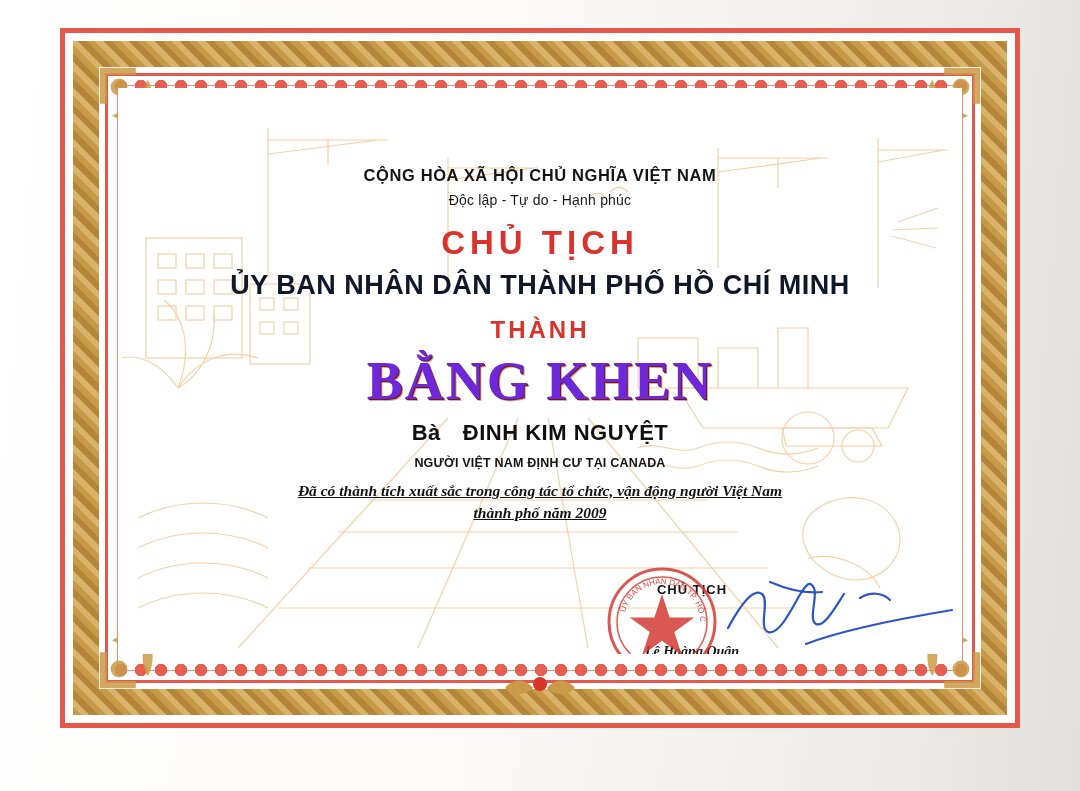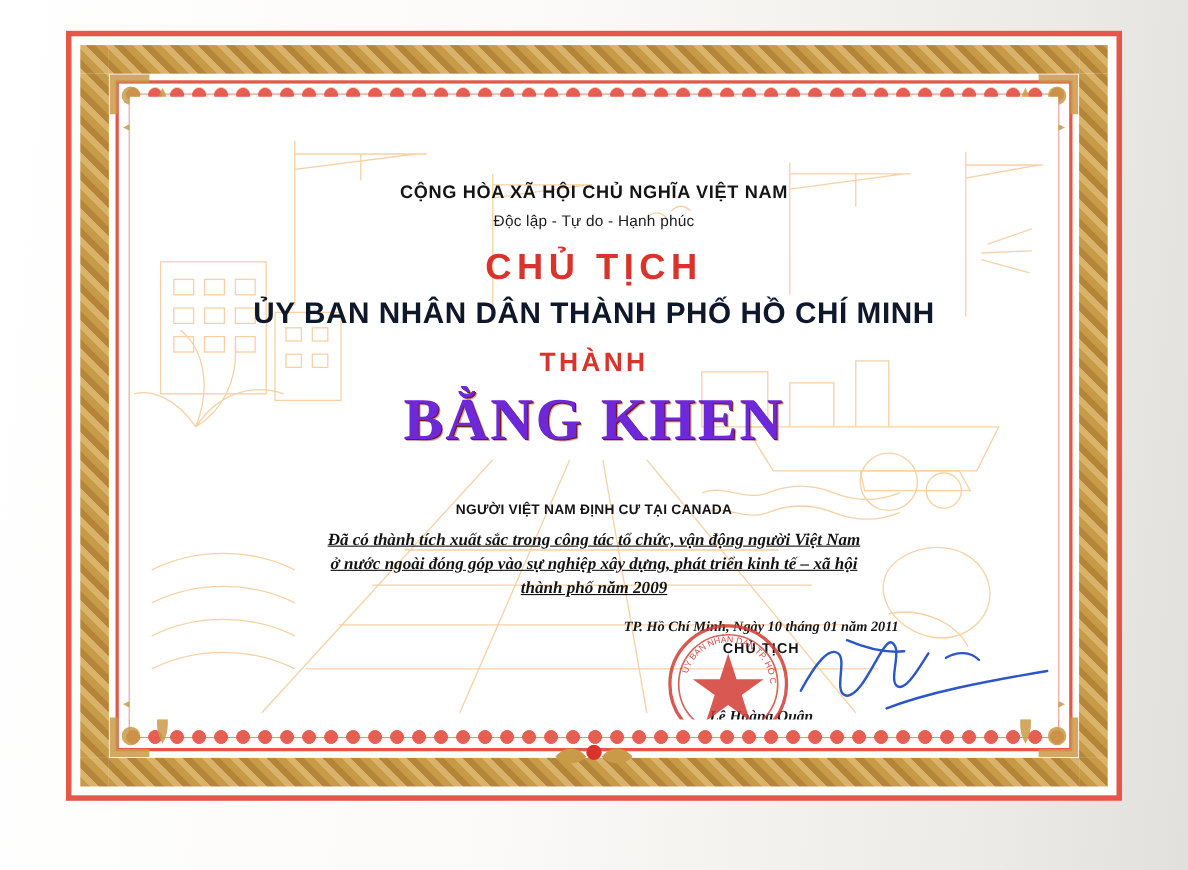--- a/index.html
+++ b/index.html
@@ -269,30 +269,31 @@
 
     <div class="txt motto">
       <span>Độc lập - Tự do - Hạnh phúc</span>
     </div>
 
     <div class="txt chutich">CHỦ TỊCH</div>
     <div class="txt org">ỦY BAN NHÂN DÂN THÀNH PHỐ HỒ CHÍ MINH</div>
     <div class="txt tang">THÀNH</div>
     <div class="txt award">BẰNG KHEN</div>
 
+    <div class="txt recipient">
+      <span class="ba">Bà</span><span>ĐINH KIM NGUYỆT</span>
+    </div>
 
     <div class="txt subtitle">NGƯỜI VIỆT NAM ĐỊNH CƯ TẠI CANADA</div>
 
     <div class="txt citation">
       <div>Đã có thành tích xuất sắc trong công tác tổ chức, vận động người Việt Nam</div>
-      <div>ở nước ngoài đóng góp vào sự nghiệp xây dựng, phát triển kinh tế – xã hội</div>
       <div>thành phố năm 2009</div>
     </div>
 
-    <div class="place-date">TP. Hồ Chí Minh, Ngày 10  tháng 01  năm 2011</div>
     <div class="sign-title">CHỦ TỊCH</div>
     <div class="signer">Lê Hoàng Quân</div>
 
     <div class="seal">
       <svg viewBox="0 0 112 112">
         <circle cx="56" cy="56" r="53" fill="none" stroke="#d23b33" stroke-width="3" opacity=".85"></circle>
         <circle cx="56" cy="56" r="45" fill="none" stroke="#d23b33" stroke-width="1.5" opacity=".8"></circle>
         <path d="M56 28l7.6 23.4h24.6L68.3 65.9l7.6 23.4L56 74.8 36.1 89.3l7.6-23.4L23.8 51.4h24.6z" fill="#d23b33" opacity=".85"></path>
         <path id="sealTop" d="M56 56 m-38 0 a38 38 0 0 1 76 0" fill="none"></path>
         <text font-size="8" fill="#d23b33" font-family="'Liberation Sans', sans-serif" opacity=".9">

